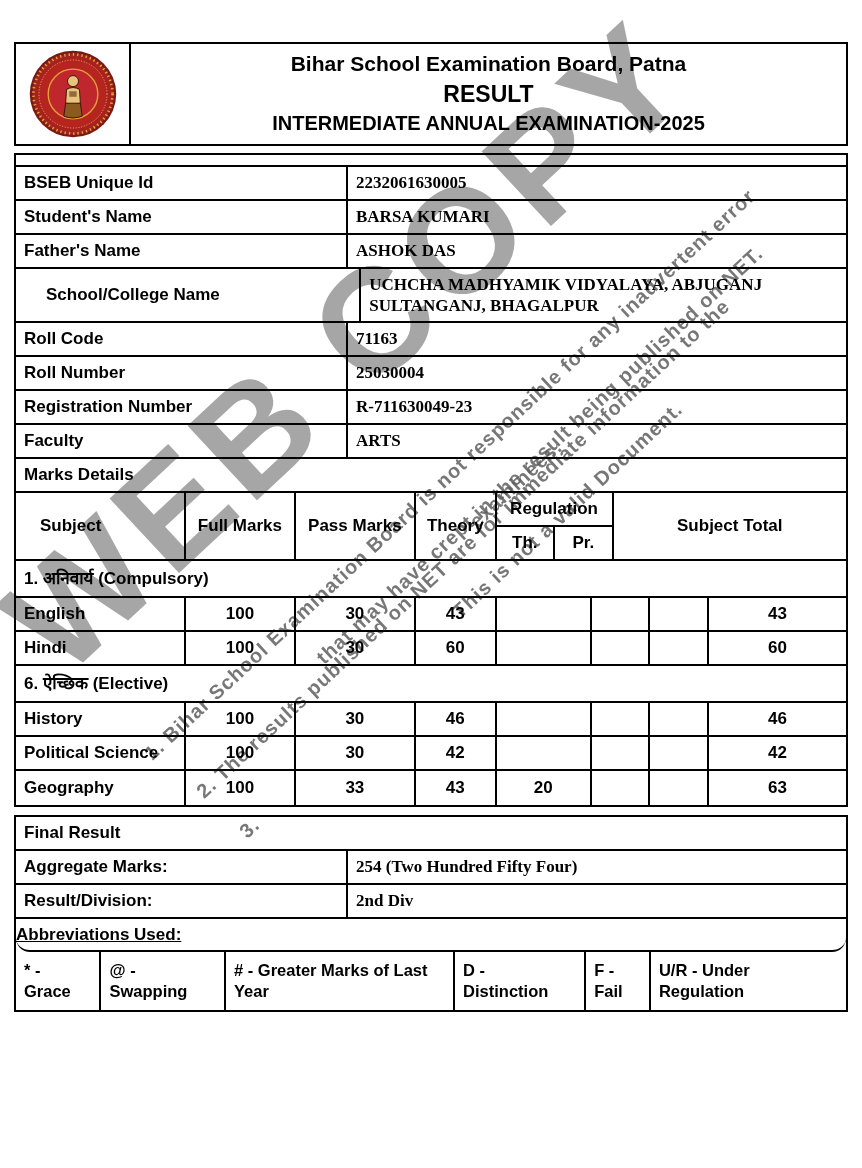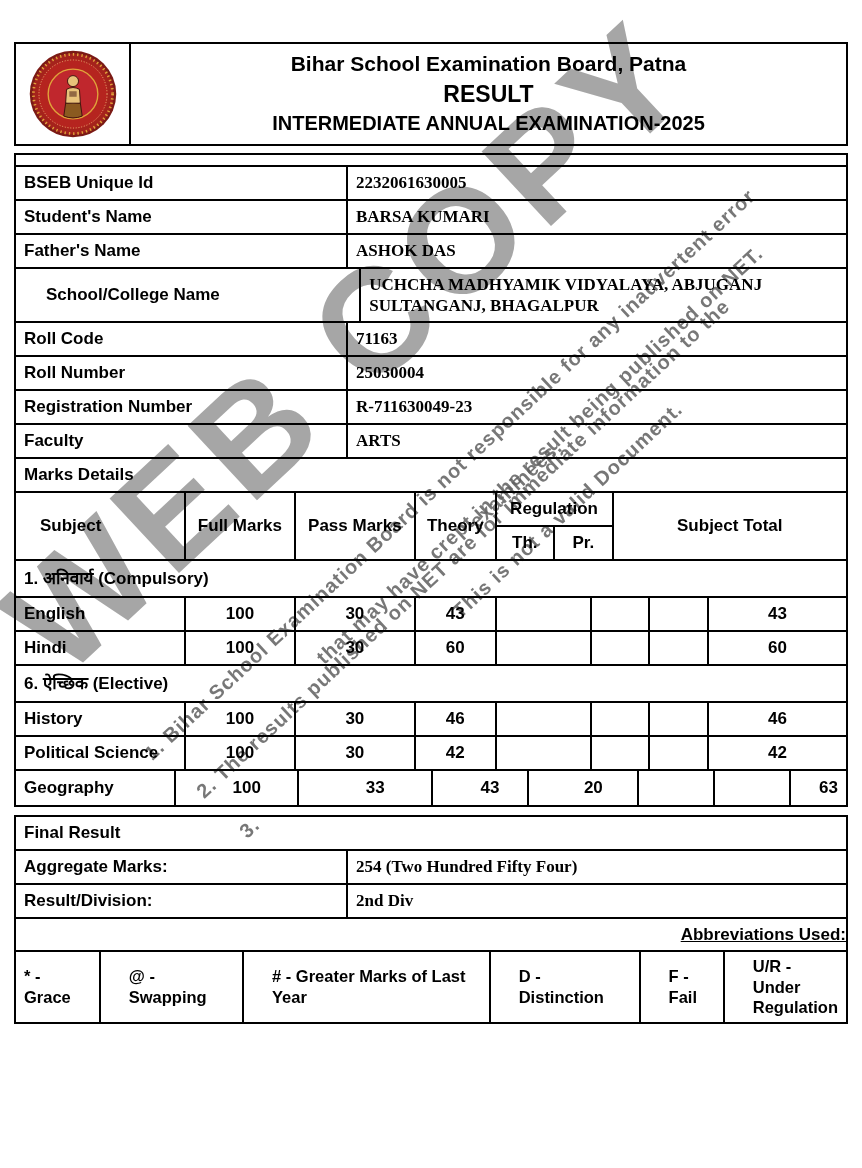--- a/index.html
+++ b/index.html
@@ -31,21 +31,21 @@
   .header-box{display:flex;height:104px;margin-bottom:7px;}
   .logo-cell{width:113px;border-right:2px solid #000;display:flex;align-items:center;justify-content:center;}
   .title-cell{flex:1;display:flex;flex-direction:column;justify-content:space-between;
               text-align:center;padding:8px 4px 9px 4px;}
   .t-board{font-size:21px;}
   .t-result{font-size:23px;}
   .t-exam{font-size:20px;}
   
   .tbl{margin-bottom:8px;}
   .tr{display:flex;border-bottom:2px solid #000;box-sizing:border-box;align-items:stretch;}
-  .tr:last-child{border-bottom:none;gap:20px;}
+  .tr:last-child{border-bottom:none;}
   .td{border-right:2px solid #000;box-sizing:border-box;display:flex;align-items:center;
       padding:4px 8px;font-size:17px;line-height:1.25;}
   .td.last{border-right:none;}
   .spacer{height:12px;}
   .r34{min-height:34px;} .r37{min-height:37px;} .r54{min-height:54px;padding-left:22px;} .r58{min-height:58px;}
   .dlabel{width:40%;}
   .dvalue{flex:1;border-right:none;white-space:pre-line;font-family:Liberation Serif, serif;}
   .fullrow{flex:1;border-right:none;}
   
   .c-subject{width:20.5%;}
@@ -57,21 +57,21 @@
   .c-total{flex:1;border-right:none;}
   .num{justify-content:center;text-align:center;}
   .mhead{min-height:68px;}
   .mhead .td{justify-content:center;text-align:center;}
   .mhead .td.c-subject{justify-content:flex-start;text-align:center;padding-left:24px;}
   .reg-top{flex:1;display:flex;align-items:center;justify-content:center;border-bottom:2px solid #000;}
   .reg-bottom{flex:1;display:flex;}
   .reg-half{flex:1;display:flex;align-items:center;justify-content:center;}
   .reg-half.first{border-right:2px solid #000;}
   
-  .abbr-title-row{justify-content:flex-end;min-height:33px;align-items:center;display:flex;}
+  .abbr-title-row{justify-content:flex-start;min-height:33px;align-items:center;display:flex;border-radius:14px;}
   .abbr-title{ text-decoration:underline;font-size:17px;}
   .abbr-cell{white-space:pre-line;font-size:16.5px;align-items:center;}
   .a0{width:10.3%;} .a1{width:15%;} .a2{width:27.6%;} .a3{width:15.8%;} .a4{width:7.8%;} .a5{flex:1;border-right:none;padding-left:8px;}
 </style>
 </head>
 <body>
 
 <div class="page">
 
   <div class="watermark">

